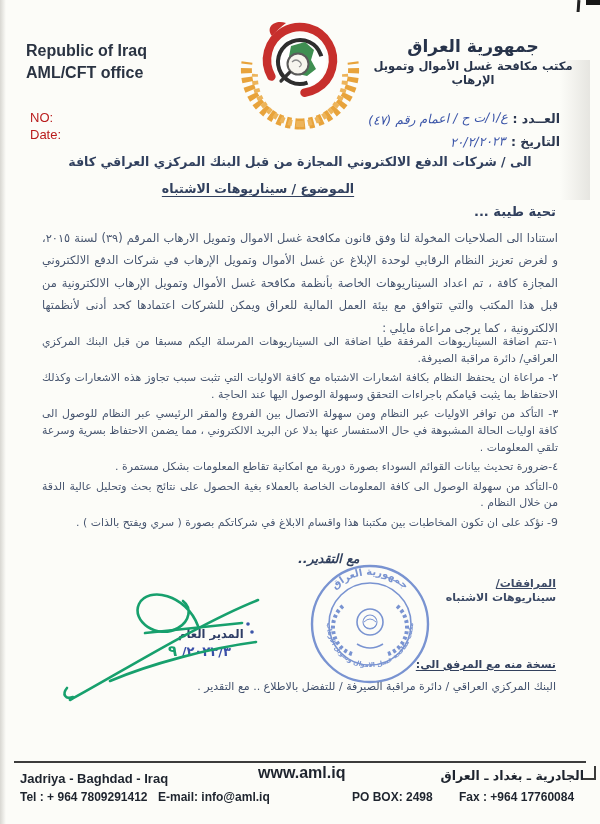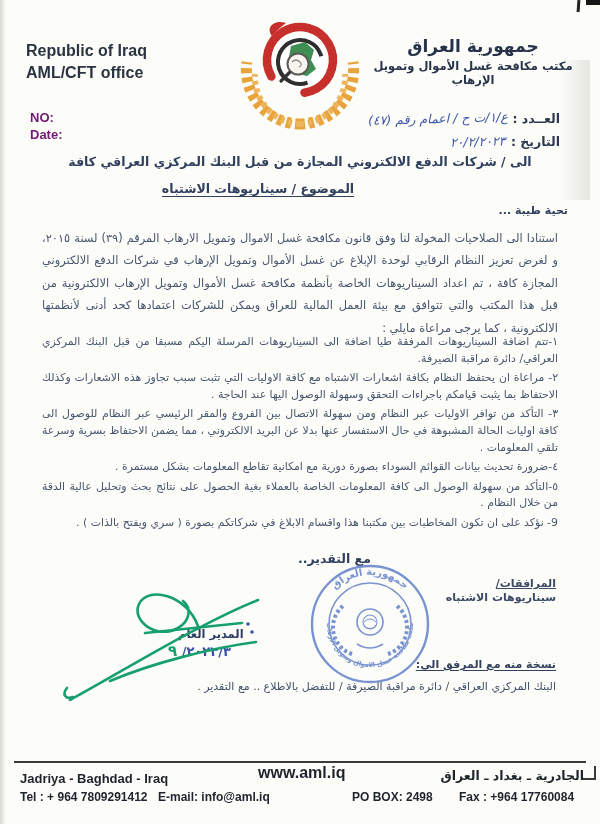--- a/index.html
+++ b/index.html
@@ -14,38 +14,38 @@
 
   
   .edge-left{left:0;top:0;width:6px;height:824px;background:linear-gradient(90deg,#d8d7d2,rgba(216,215,210,0));}
   .mark-top-bar{right:0;top:0;width:14px;height:5px;background:#171717;}
   .mark-top-tick{right:21px;top:0;width:2.5px;height:12px;background:#222;transform:rotate(4deg);}
   .mark-bottom-corner{right:4px;top:766px;width:11px;height:12px;border-right:2px solid #3a3a3a;border-bottom:2px solid #3a3a3a;}
   .smudge{left:560px;top:60px;width:30px;height:140px;background:linear-gradient(90deg,rgba(0,0,0,0),rgba(190,188,182,.35));}
 
   
   .en-office{left:26px;top:40px;width:180px;font-weight:bold;font-size:16px;line-height:22px;color:#2a3342;}
-  .no-date{left:30px;top:109px;font-weight:bold;font-size:13px;line-height:17px;color:#701a75;}
+  .no-date{left:30px;top:109px;font-weight:normal;font-size:13px;line-height:17px;color:#b91c1c;}
   .ar-office{left:360px;top:36px;width:226px;text-align:center;color:#27334a;}
   .ar-office .l1{font-size:17px;font-weight:bold;}
   .ar-office .l2{font-size:11.5px;font-weight:bold;margin-top:3px;}
   .ref-line{right:40px;text-align:right;white-space:nowrap;}
   .ref-label{font-weight:bold;font-size:12.5px;color:#2c3850;}
   .handw{display:inline-block;color:#3b55a8;font-size:12.5px;font-style:italic;transform:rotate(-1.5deg);margin-left:6px;}
 
   
   .to-line{left:40px;top:154px;width:520px;text-align:center;font-weight:bold;font-size:12.5px;color:#31405e;}
   .subject-line{left:40px;top:178px;width:520px;text-align:center;}
   .subject-line span{position:relative;left:-42px;font-weight:bold;font-size:12.5px;color:#31405e;
     text-decoration:underline;text-underline-offset:3px;}
-  .greeting{right:32px;top:204px;font-weight:bold;font-size:11px;color:#31405e;text-align:center;}
+  .greeting{right:44px;top:204px;font-weight:bold;font-size:13px;color:#31405e;text-align:center;}
   .para{left:42px;top:227px;width:516px;text-align:justify;font-size:11.4px;line-height:22.4px;color:#47556f;}
   .items{left:42px;top:334px;width:516px;font-size:10.9px;line-height:16.6px;color:#47556f;}
   .items .item{text-align:justify;margin-bottom:3px;}
-  .closing{left:298px;top:551px;font-weight:bold;font-size:12.5px;color:#31405e;}
+  .closing{left:298px;top:551px;font-weight:bold;font-size:12.5px;color:#31405e;font-style:italic;}
   .attachments{right:44px;top:577px;text-align:right;font-size:11px;color:#3c4a66;}
   .attachments .lbl{font-weight:bold;text-decoration:underline;}
   .attachments .val{margin-top:1px;font-weight:bold;}
   .copy-label{right:44px;top:658px;font-weight:bold;font-size:11px;color:#33415e;text-decoration:underline;text-underline-offset:2px;}
   .copy-value{right:44px;top:680px;font-size:11px;color:#41506c;}
 
   
   .signer-title{left:178px;top:627px;font-weight:bold;font-size:11.5px;color:#2e3d66;}
   .sign-date{left:168px;top:642px;font-weight:bold;font-size:13px;color:#3a4fa8;white-space:nowrap;}
   .sign-date .day{color:#17a06d;font-size:15px;}

